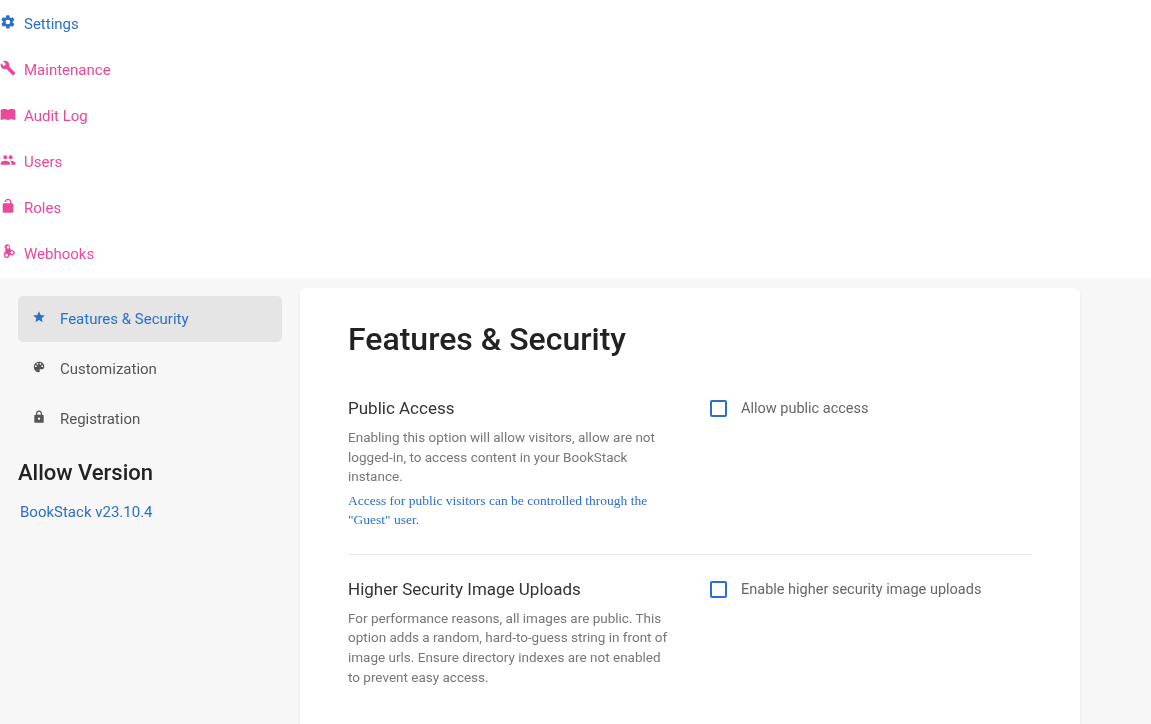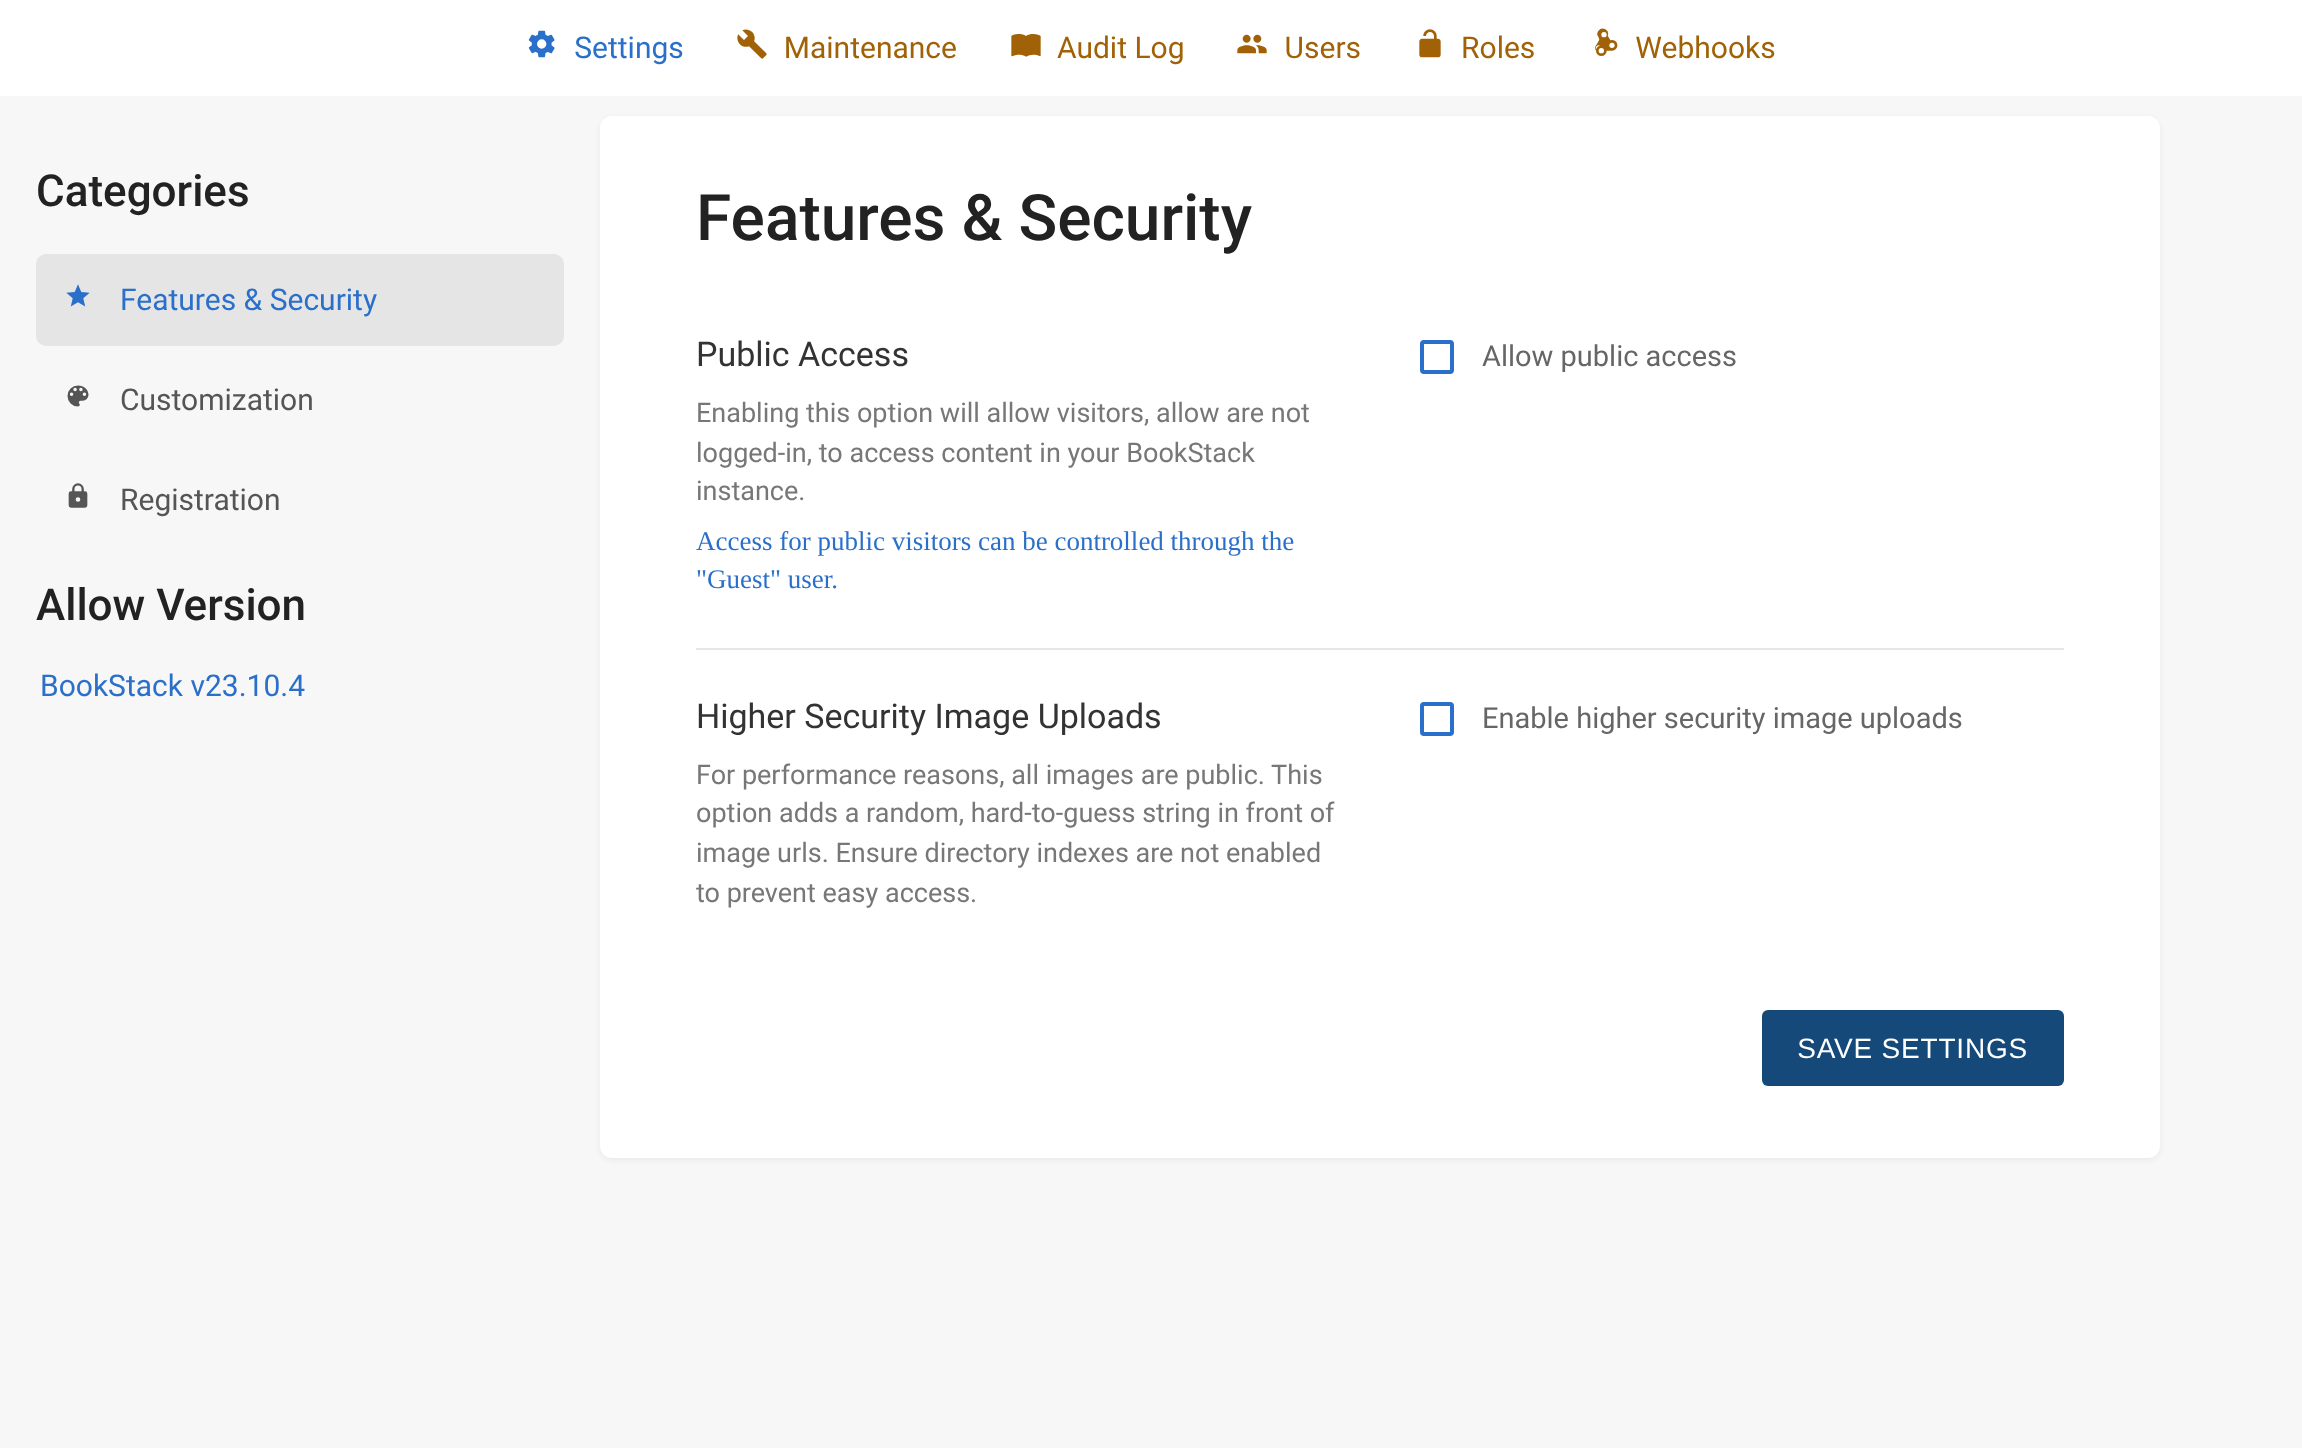--- a/index.html
+++ b/index.html
@@ -12,26 +12,27 @@
     font-size: 14px;
   }
 
   
   .top-tabs {
     display: flex;
     justify-content: center;
     gap: 26px;
     padding: 14px 0;
     background: #fff;
+    flex-direction: column;
   }
   .top-tab {
     display: inline-flex;
     align-items: center;
     gap: 8px;
-    color: #a16207;
+    color: #ec4899;
     font-size: 15px;
     cursor: pointer;
   }
   .top-tab svg { width: 16px; height: 16px; fill: currentColor; }
   .top-tab.active { color: #2a6fc9; }
 
   
   .body-wrap {
     display: flex;
     max-width: 1151px;
@@ -203,21 +204,20 @@
           <path d="M10 15a2 2 0 1 1-2 2 2 2 0 0 1 2-2m0-2a4 4 0 1 0 4 4h4a4 4 0 1 0-1.2-7.8l-2-3.4A4 4 0 1 0 8 7a3.9 3.9 0 0 0 .5 1.9L6.6 12.2A4 4 0 0 0 6 17h2a2 2 0 1 1 2-2zm8-2a2 2 0 1 1-2 2 2 2 0 0 1 2-2zM12 3a2 2 0 1 1-2 2 2 2 0 0 1 2-2z"></path>
         </svg>
     </span>
     <span>Webhooks</span>
   </div>
 </div>
 
 <div class="body-wrap">
 
   <aside class="sidebar">
-    <h2>Categories</h2>
 
     <div class="cat-item active">
       <span>
         <svg viewBox="0 0 24 24">
             <path d="M12 17.27 18.18 21l-1.64-7.03L22 9.24l-7.19-.61L12 2 9.19 8.63 2 9.24l5.46 4.73L5.82 21z"></path>
           </svg>
       </span>
       <span>Features &amp; Security</span>
     </div>
 

